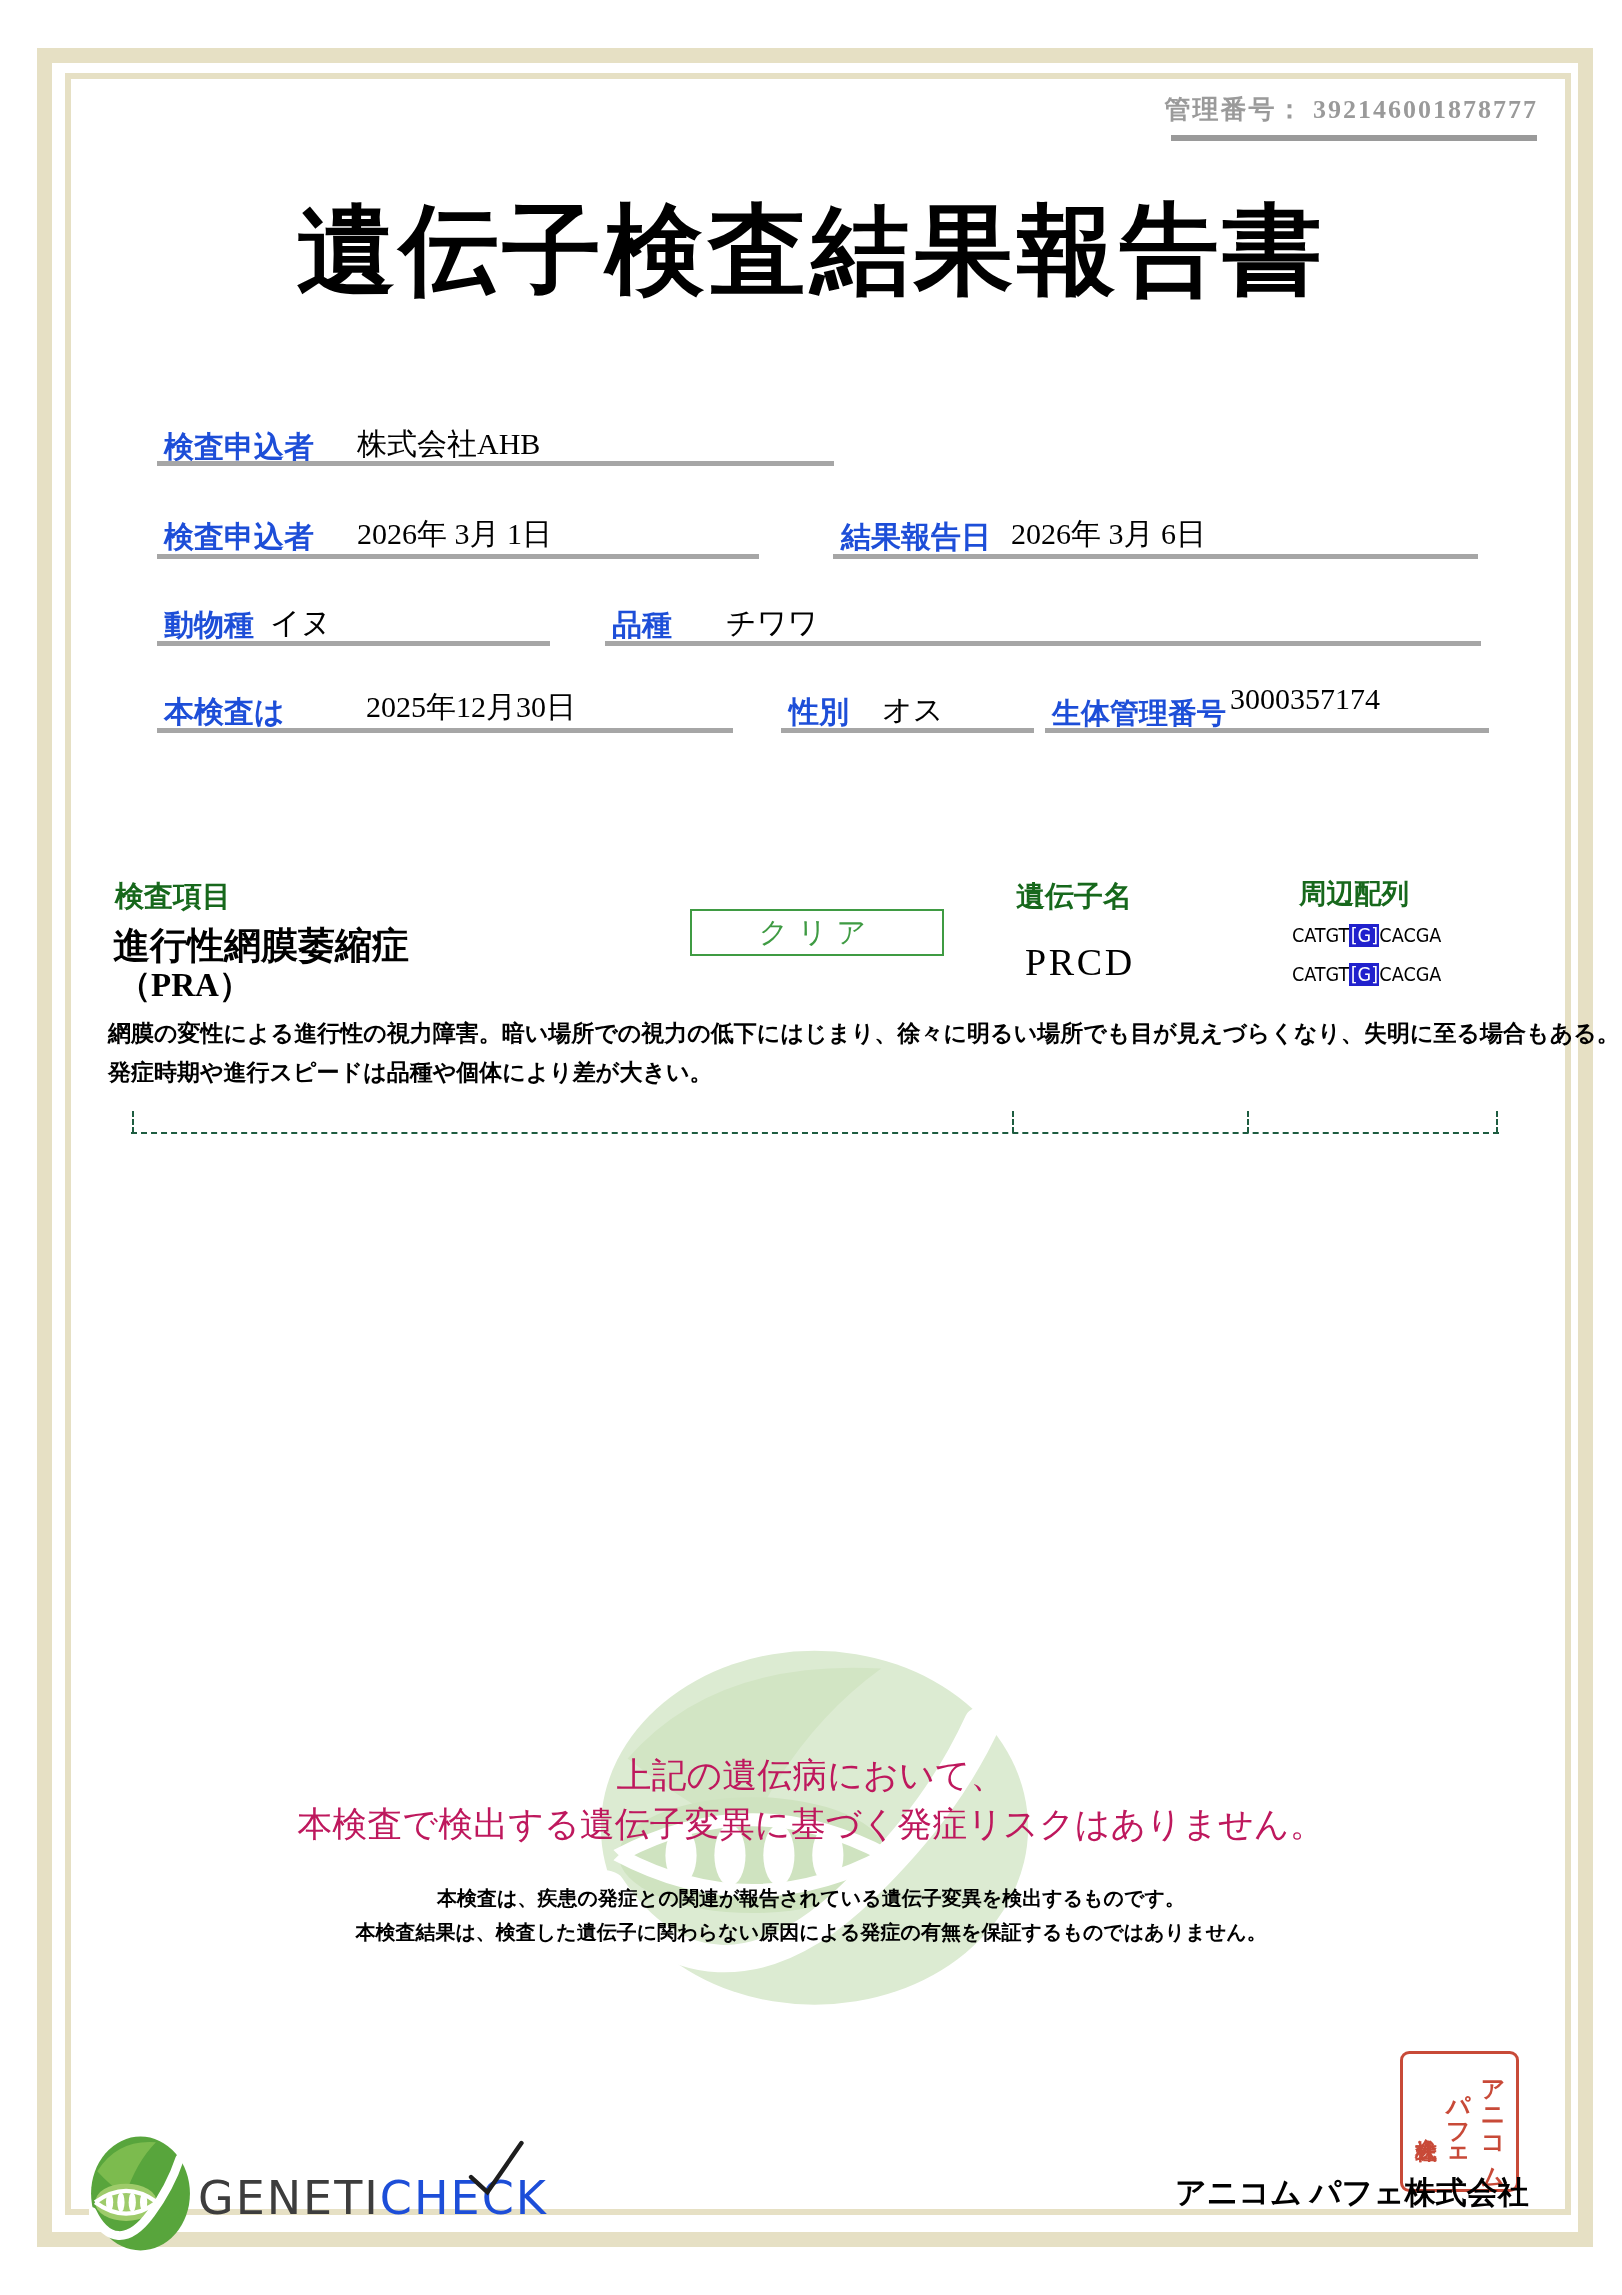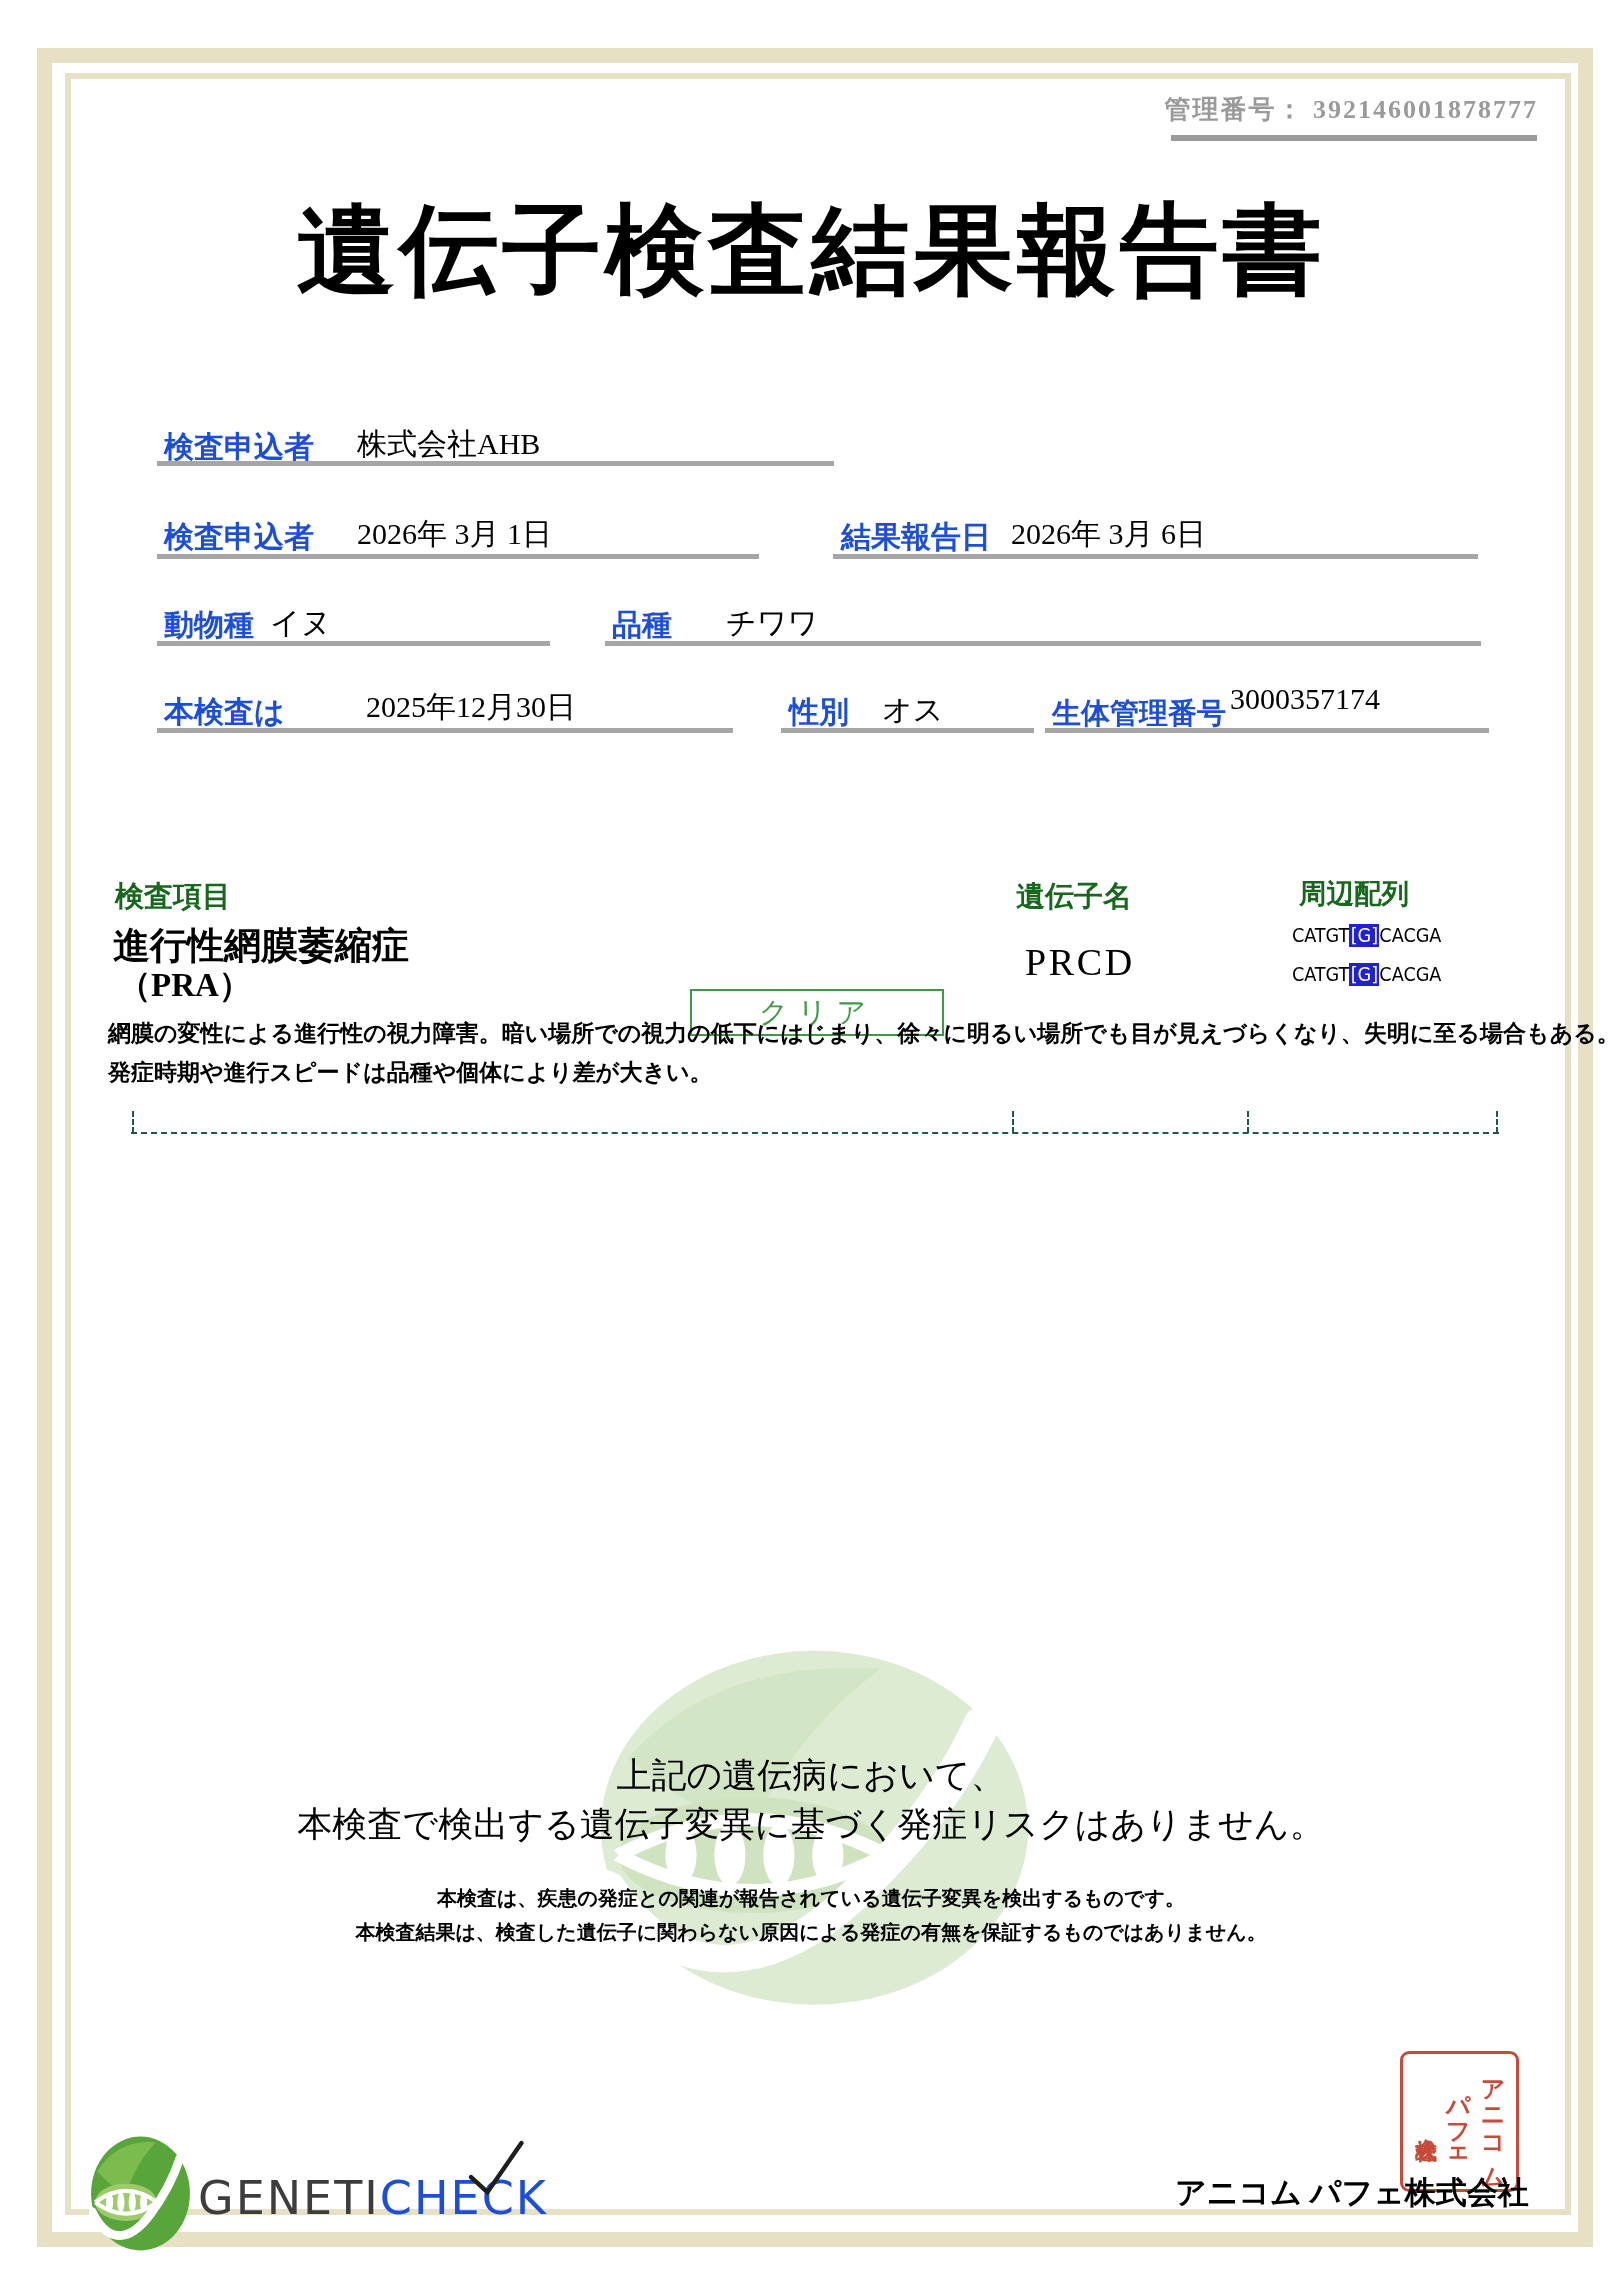--- a/index.html
+++ b/index.html
@@ -22,21 +22,21 @@
 
   
   .flabel{font-size:30px;font-weight:700;color:#1d4ed8;white-space:nowrap;text-align:center;}
   .fvalue{font-size:30px;font-weight:500;color:#000;white-space:nowrap;}
   .uline{height:5.2px;background:#a6a6a6;}
 
   
   .ghead{font-size:29px;font-weight:700;color:#17681c;white-space:nowrap;}
   .disease{font-size:37px;font-weight:700;color:#000;white-space:nowrap;}
   .disease-abbr{font-size:33px;font-weight:700;color:#000;white-space:nowrap;}
-  .result-box{left:690px;top:989px;width:250px;height:43px;border:2.6px solid #3f9b43;
+  .result-box{left:690px;top:909px;width:250px;height:43px;border:2.6px solid #3f9b43;
               display:flex;align-items:center;justify-content:center;}
   .result-text{font-size:29px;color:#3f9b43;letter-spacing:9.2px;font-weight:500;}
   .gene-name{font-size:38px;font-weight:500;letter-spacing:2.6px;color:#000;white-space:nowrap;}
   .seq{font-family:"DejaVu Sans","Liberation Sans",sans-serif;font-size:19.6px;color:#000;
        letter-spacing:0px;white-space:nowrap;font-stretch:condensed;}
   .seq .hl{background:#2121cd;color:#ffffff;padding:0 1.3px;}
 
   
   .desc{left:108px;width:1433px;font-family:"DejaVu Sans","Liberation Sans",sans-serif;
         font-size:23px;font-weight:700;color:#000;white-space:nowrap;}
@@ -45,21 +45,21 @@
   
   .vdash{width:0;height:22px;border-left:2px dashed #1d5c40;top:1111px;}
   .hdash{left:131px;top:1132px;width:1368px;height:0;border-top:2.6px dashed #1d5c40;}
 
   
   .watermark{left:592px;top:1646px;width:445px;height:370px;}
 
   
   .sum-big{left:0;width:1622px;text-align:center;
            font-family:"DejaVu Sans","Liberation Sans",sans-serif;
-           font-size:35px;font-weight:500;color:#000000;white-space:nowrap;}
+           font-size:35px;font-weight:500;color:#be185d;white-space:nowrap;}
   .sum-small{left:0;width:1622px;text-align:center;
              font-family:"DejaVu Sans","Liberation Sans",sans-serif;
              font-size:20px;font-weight:700;color:#000;white-space:nowrap;}
 
   
   .logo-emblem{left:89px;top:2135px;width:103px;height:119px;}
   .brand{left:198px;top:2171px;font-family:"DejaVu Sans","Liberation Sans",sans-serif;
          font-size:46px;font-weight:400;letter-spacing:2px;white-space:nowrap;}
   .brand .dark{color:#3d3d3d;}
   .brand .green{color:#1d4ed8;}

